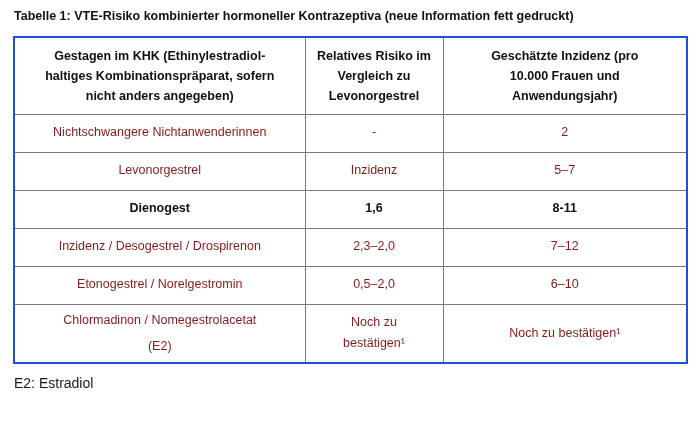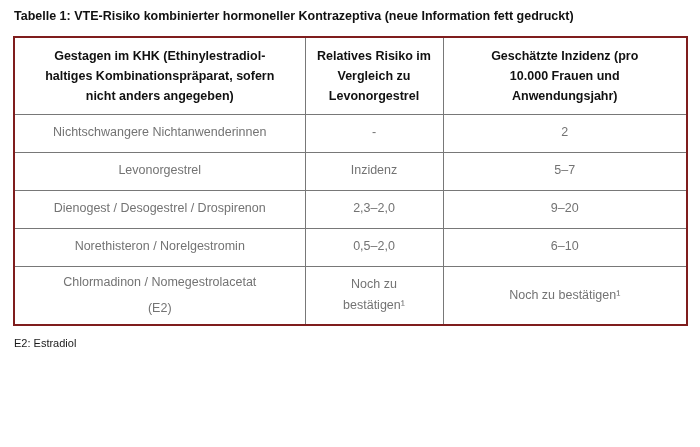--- a/index.html
+++ b/index.html
@@ -23,50 +23,50 @@
     font-size: 12.5px;
     line-height: 15px;
     white-space: nowrap;
     margin: 0 0 12px 1px;
     color: #111111;
   }
   table.vte {
     border-collapse: collapse;
     table-layout: fixed;
     width: 673px;
-    border: 2px solid #7f1d1d;
+    border: 2px solid #1d4ed8;
     background: #ffffff;
   }
   table.vte col.c1 { width: 291px; }
   table.vte col.c2 { width: 138px; }
   table.vte col.c3 { width: 244px; }
   table.vte th, table.vte td {
     border: 1px solid #787878;
     text-align: center;
     vertical-align: middle;
     white-space: pre-line;
     font-size: 12.5px;
     line-height: 1.55;
     padding: 2px 8px;
     box-sizing: border-box;
-    color: #737373;
+    color: #7f1d1d;
   }
   table.vte th {
     font-weight: bold;
     height: 77px;
     line-height: 1.6;
     color: #111111;
   }
   table.vte tbody tr { height: 38px; }
   table.vte tbody tr.bold td { font-weight: bold; color: #111111; }
   table.vte tbody tr.tall { height: 59px; }
   table.vte tbody tr.tall td { line-height: 1.7; }
   table.vte tbody tr.tall td:first-child { line-height: 2.15; }
   .footnote {
-    font-size: 11px;
+    font-size: 14px;
     margin: 11px 0 15px 1px;
   }
 </style>
 </head>
 <body>
 
 <div class="page">
   <div class="caption">Tabelle 1: VTE-Risiko kombinierter hormoneller Kontrazeptiva (neue Information fett gedruckt)</div>
 
   <table class="vte">
@@ -92,27 +92,32 @@
         <tr>
           <td>Nichtschwangere Nichtanwenderinnen</td>
           <td>-</td>
           <td>2</td>
         </tr>
         <tr>
           <td>Levonorgestrel</td>
           <td>Inzidenz</td>
           <td>5–7</td>
         </tr>
-        <tr>
-          <td>Dienogest / Desogestrel / Drospirenon</td>
-          <td>2,3–2,0</td>
-          <td>9–20</td>
+        <tr class="bold">
+          <td>Dienogest</td>
+          <td>1,6</td>
+          <td>8-11</td>
         </tr>
         <tr>
-          <td>Norethisteron / Norelgestromin</td>
+          <td>Inzidenz / Desogestrel / Drospirenon</td>
+          <td>2,3–2,0</td>
+          <td>7–12</td>
+        </tr>
+        <tr>
+          <td>Etonogestrel / Norelgestromin</td>
           <td>0,5–2,0</td>
           <td>6–10</td>
         </tr>
         <tr class="tall">
           <td>Chlormadinon / Nomegestrolacetat
 (E2)</td>
           <td>Noch zu
 bestätigen¹</td>
           <td>Noch zu bestätigen¹</td>
         </tr>

